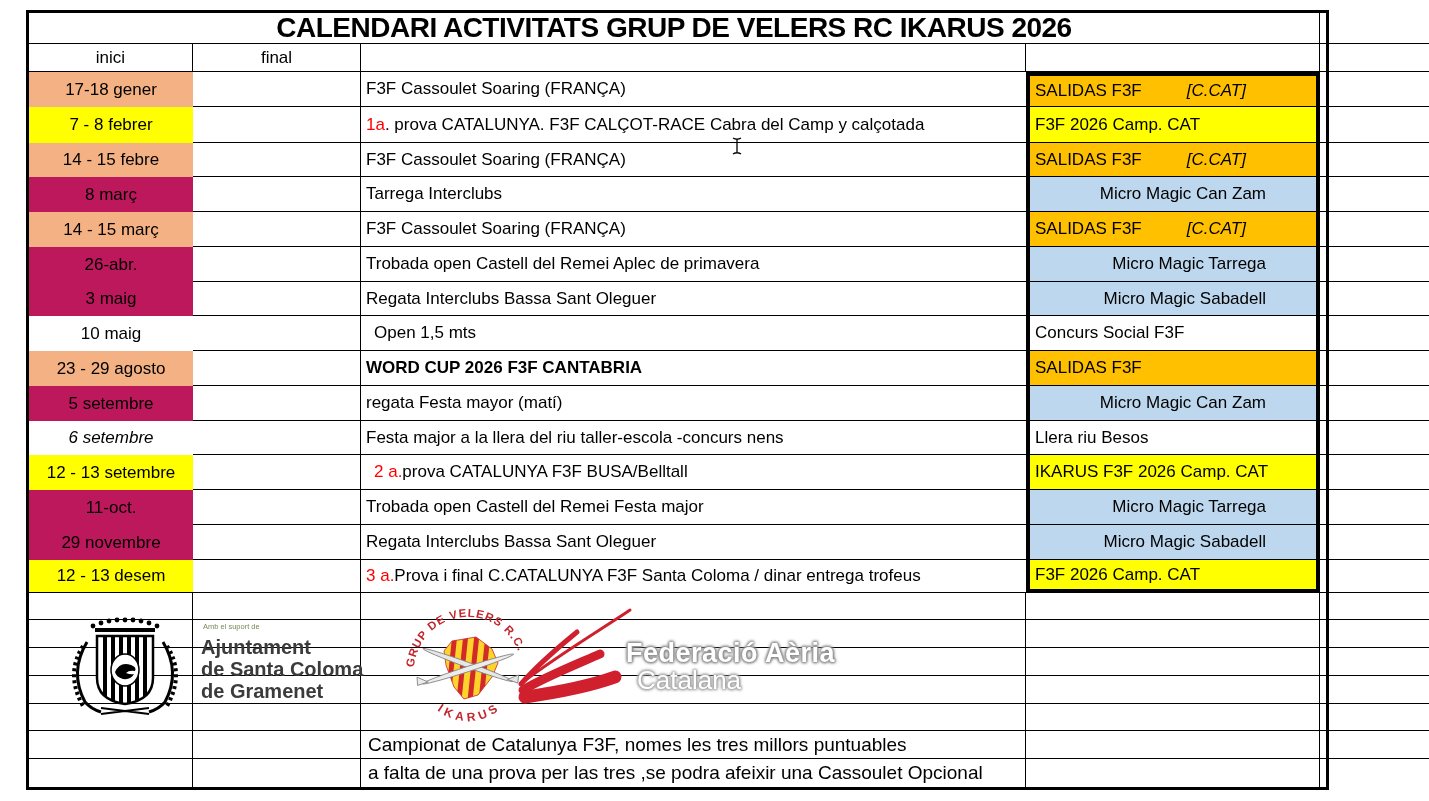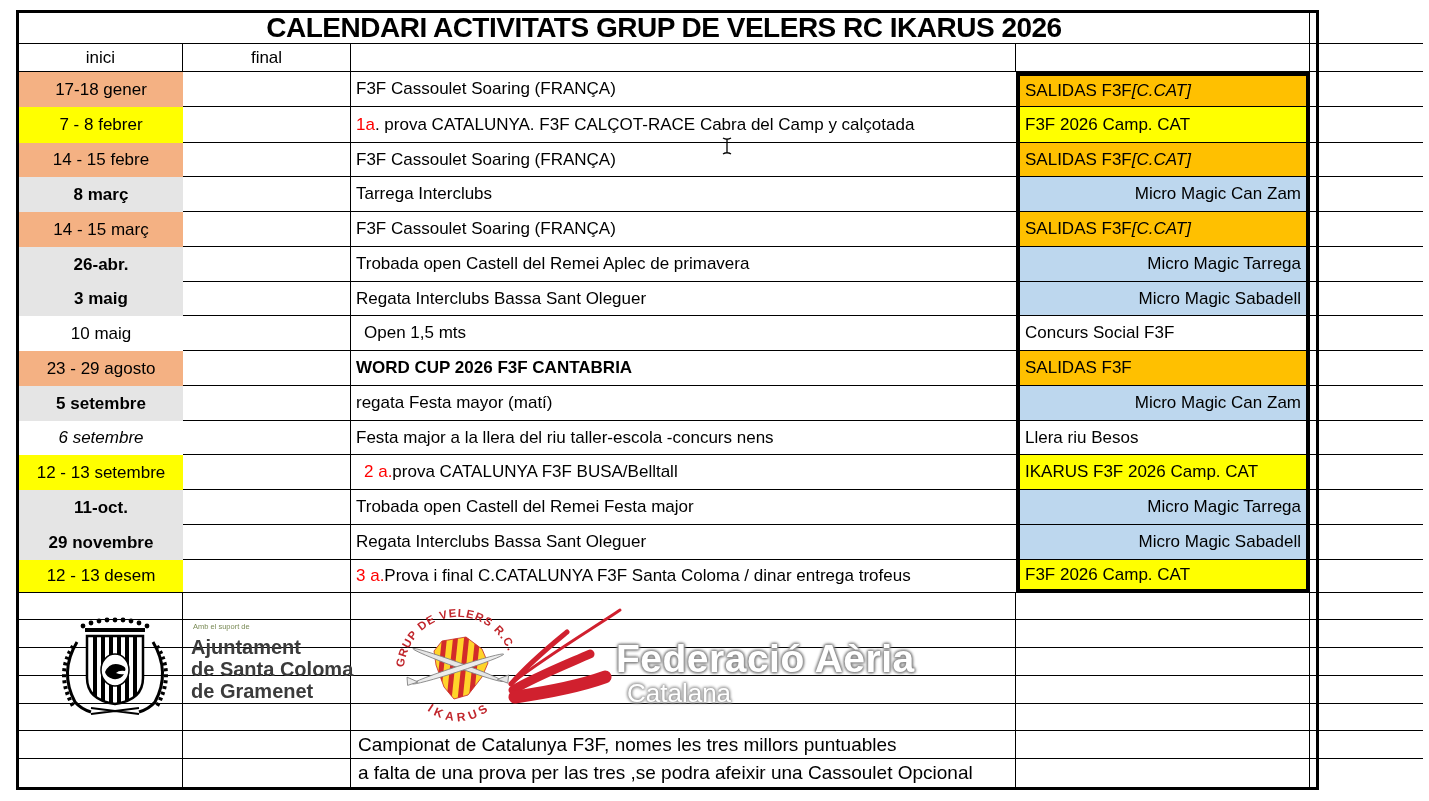--- a/index.html
+++ b/index.html
@@ -4,21 +4,21 @@
 <style>
   * { box-sizing: border-box; }
   html,body { margin:0; padding:0; }
   body {
     width:1429px; height:801px; background:#fff;
     font-family:"Liberation Sans", sans-serif; color:#000;
     overflow:hidden;
   }
   .sheet {
     position:relative;
-    margin:10px 0 0 16px;
+    margin:10px 0 0 26px;
     width:1303px; height:780px;
     border:3px solid #000;
     background:#fff;
     display:grid;
     grid-template-columns:164px 168px 665px 294px 113px;
     grid-template-rows:31px 28px 35px 36px 34px 35px 35px 35px 34px 35px 35px 35px 34px 35px 35px 35px 33px 27px 28px 28px 28px 27px 28px 28px;
   }
   .title {
     grid-column:1/5;
     display:flex; align-items:center; justify-content:center;
@@ -35,31 +35,31 @@
   .cc { justify-content:center; }
   .cr { justify-content:flex-start; }
   .nbr { border-right:none; }
   .nbb { border-bottom:none; }
   .bold { font-weight:bold; }
   .it { font-style:italic; }
   .ind { padding-left:13px; }
   .red { color:#FF0000; font-weight:normal; }
   .bgO { background:#F4B183; }
   .bgY { background:#FFFF00; }
-  .bgB { background:#e5e5e5;font-weight:bold; }
+  .bgB { background:#be185d; }
   .bgL { background:#BDD7EE;justify-content:flex-end; }
   .bgA { background:#FFC000; }
-  .box { border-left:4px solid #000; border-right:4px solid #000; }
+  .box { border-left:4px solid #000; border-right:4px solid #000;gap:45px; }
   .boxT { border-top:4px solid #000; }
   .boxB { border-bottom:4px solid #000; }
   .note { font-size:19px; padding-left:7px; }
   .overlay { position:absolute; pointer-events:none; }
   .fed-text { position:absolute; left:597px; top:626px; line-height:1.05; }
   .fed-l1 {
-    font-size:39px; font-weight:bold; letter-spacing:0.5px; color:#fff;
+    font-size:27px; font-weight:bold; letter-spacing:0.5px; color:#fff;
     text-shadow:0 0 2px #8a8a8a, 1px 1px 3px #8a8a8a, -1px -1px 3px #9a9a9a, 1px -1px 3px #9a9a9a, -1px 1px 3px #9a9a9a;
   }
   .fed-l2 {
     font-size:26px; font-weight:normal; color:#fff; margin-top:0px;
     text-shadow:0 0 2px #a0a0a0, 1px 1px 3px #a0a0a0, -1px -1px 3px #b0b0b0, 1px -1px 3px #b0b0b0, -1px 1px 3px #b0b0b0;
     padding-left:11px;
   }
 </style>
 </head>
 <body>

